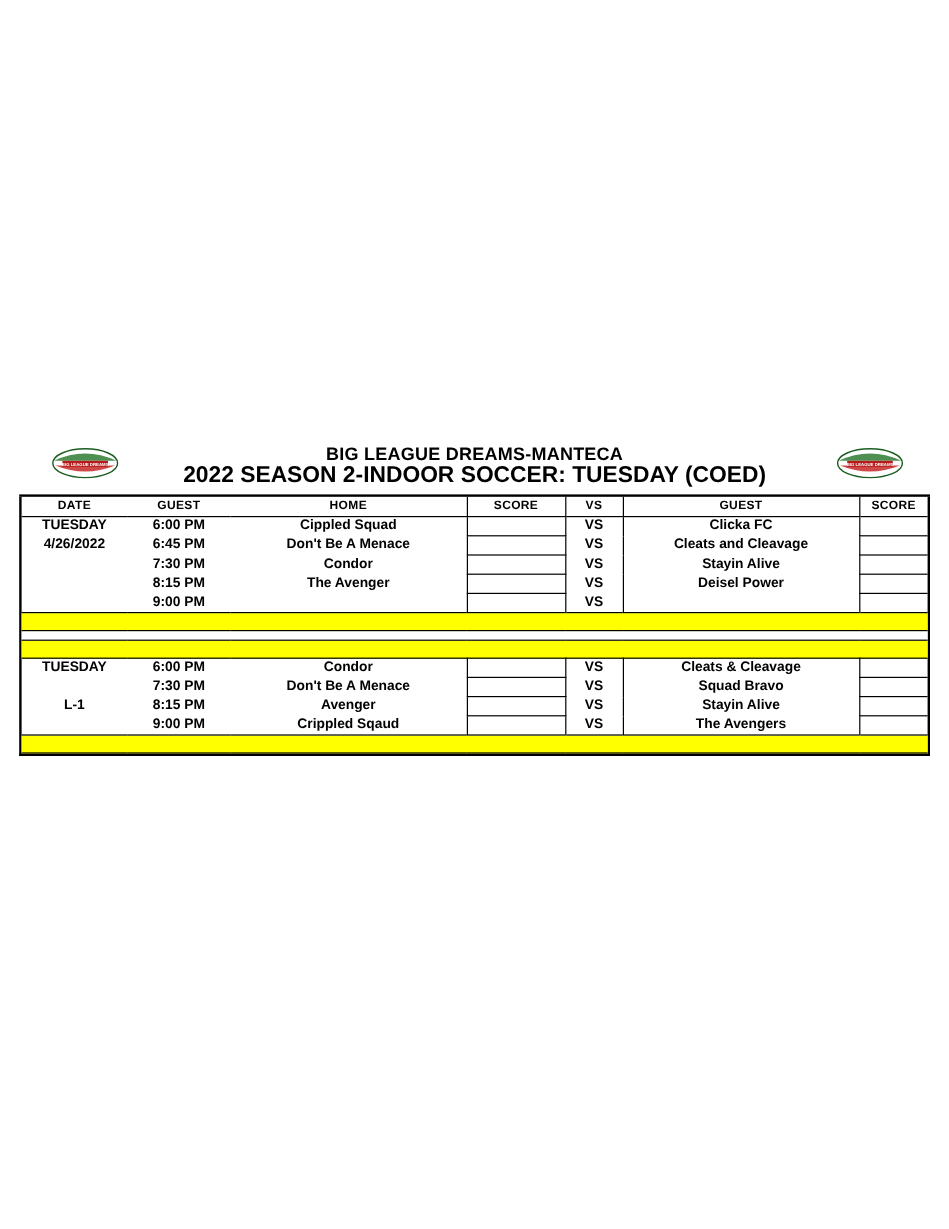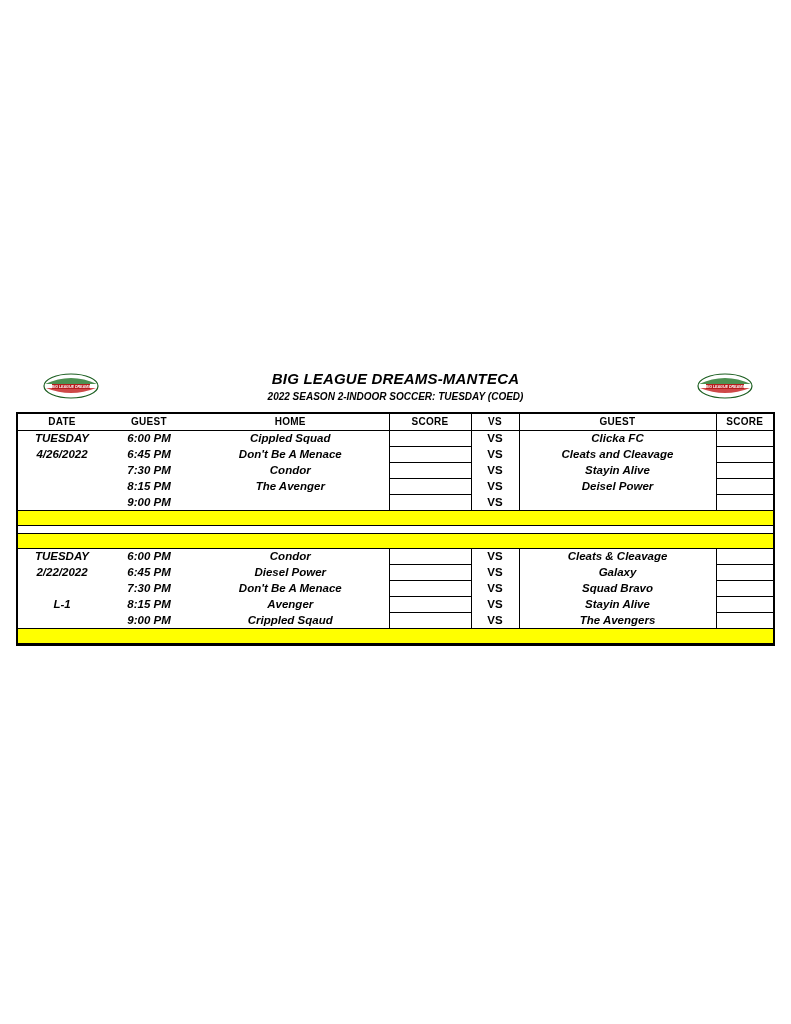--- a/index.html
+++ b/index.html
@@ -18,34 +18,33 @@
   .sheet {
     position: absolute;
     left: 0;
     top: 360px;
     width: 791px;
   }
   
   .header {
     position: relative;
     height: 50px;
-    font-style: italic;
   }
   .header-titles {
     text-align: center;
     padding-top: 10px;
   }
   .title-main {
     font-size: 15px;
     font-weight: bold;
     letter-spacing: 0.2px;
     line-height: 18px;
   }
   .title-sub {
-    font-size: 10px;
+    font-size: 19px;
     font-weight: bold;
     line-height: 17px;
   }
   .logo {
     position: absolute;
     top: 13px;
     width: 56px;
     height: 26px;
   }
   .logo-left { left: 43px; }
@@ -143,21 +142,20 @@
   td.score2-cell {
     border-left: 1.5px solid #000;
     border-bottom: 1px solid #000;
   }
   tr.last-game td.score-cell,
   tr.last-game td.score2-cell {
     border-bottom: none;
   }
   td.date-cell, td.time-cell, td.home-cell, td.guest-cell {
     border: none;
-    font-style: italic;
   }
 </style>
 </head>
 <body>
 
 <div class="sheet">
 
   <div class="header">
     <div class="logo logo-left">
       <svg width="56" height="26" viewBox="0 0 56 26">
@@ -267,29 +265,20 @@
         <tr class="game">
           <td class="date-cell">TUESDAY</td>
           <td class="time-cell">6:00 PM</td>
           <td class="home-cell">Condor</td>
           <td class="score-cell"></td>
           <td class="vs-cell">VS</td>
           <td class="guest-cell">Cleats &amp; Cleavage</td>
           <td class="score2-cell"></td>
         </tr>
         <tr class="game">
-          <td class="date-cell">2/22/2022</td>
-          <td class="time-cell">6:45 PM</td>
-          <td class="home-cell">Diesel Power</td>
-          <td class="score-cell"></td>
-          <td class="vs-cell">VS</td>
-          <td class="guest-cell">Galaxy</td>
-          <td class="score2-cell"></td>
-        </tr>
-        <tr class="game">
           <td class="date-cell"></td>
           <td class="time-cell">7:30 PM</td>
           <td class="home-cell">Don't Be A Menace</td>
           <td class="score-cell"></td>
           <td class="vs-cell">VS</td>
           <td class="guest-cell">Squad Bravo</td>
           <td class="score2-cell"></td>
         </tr>
         <tr class="game">
           <td class="date-cell">L-1</td>

